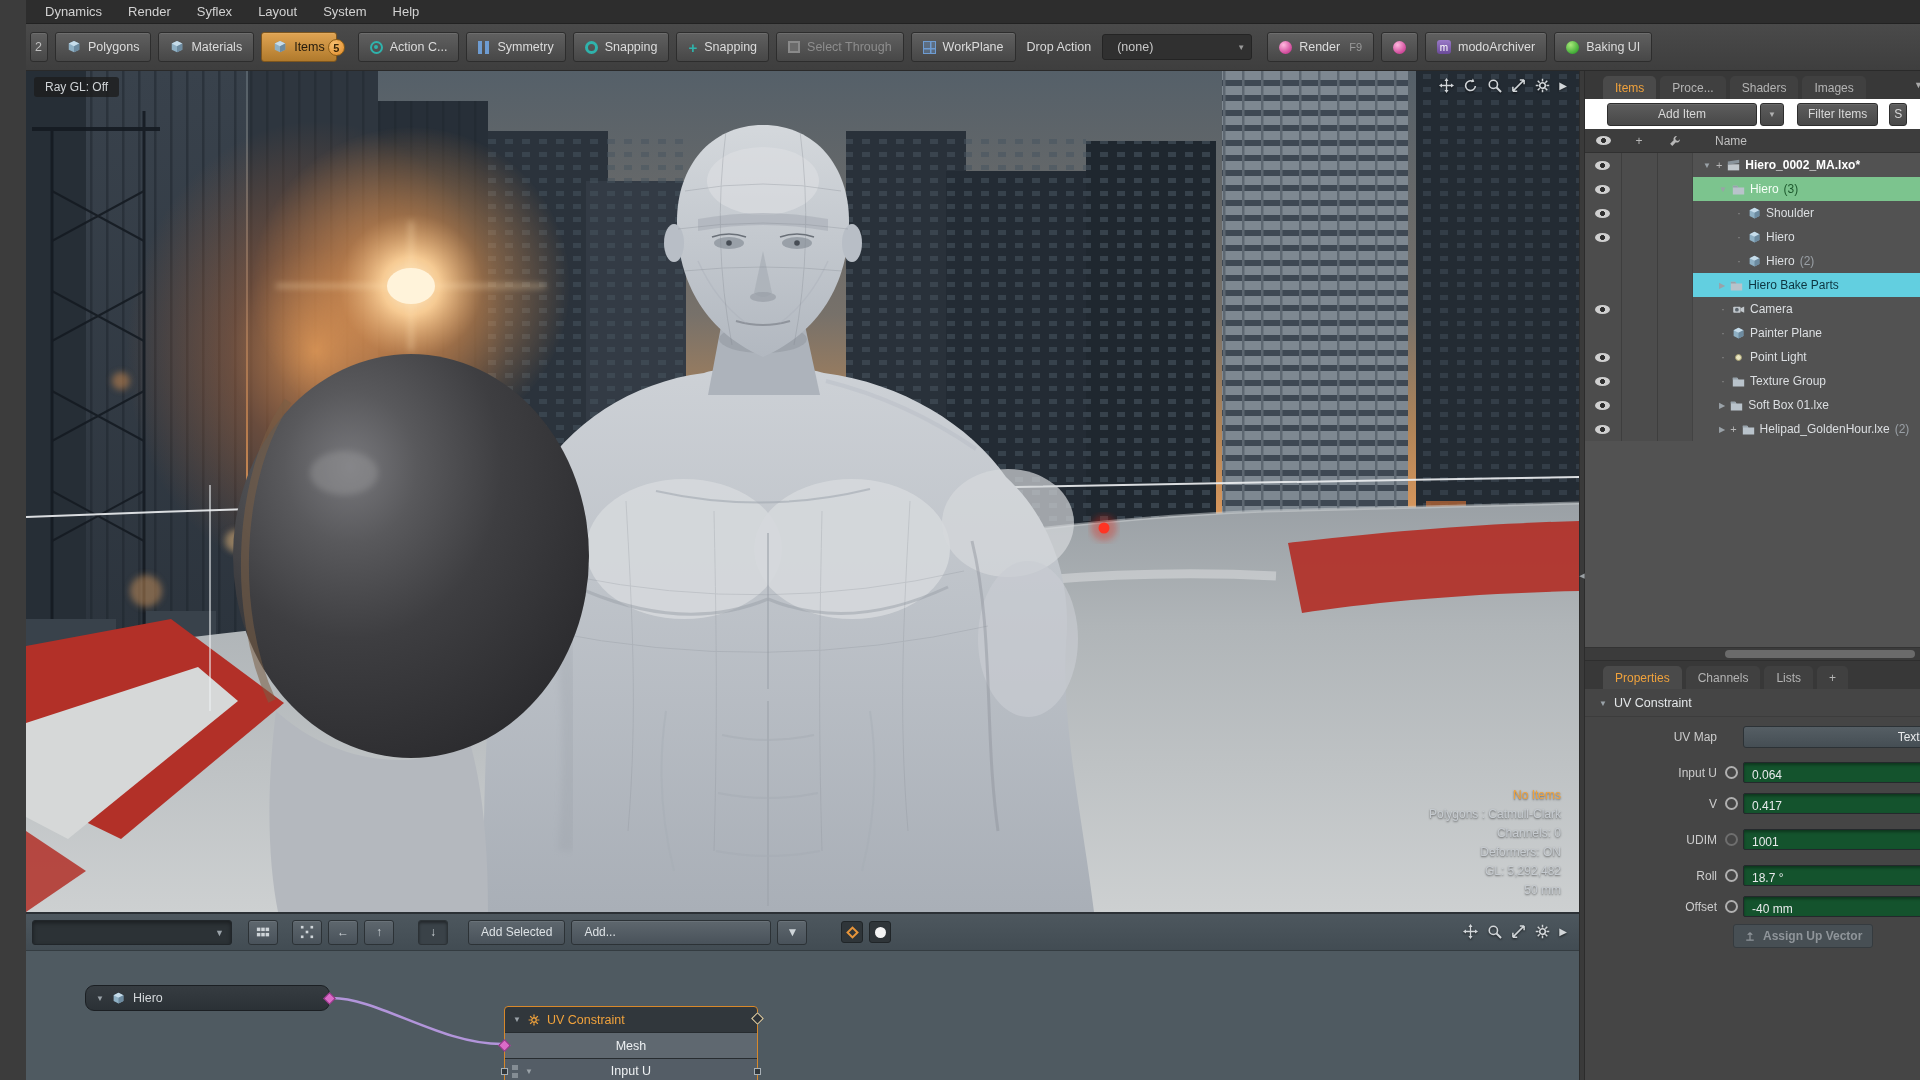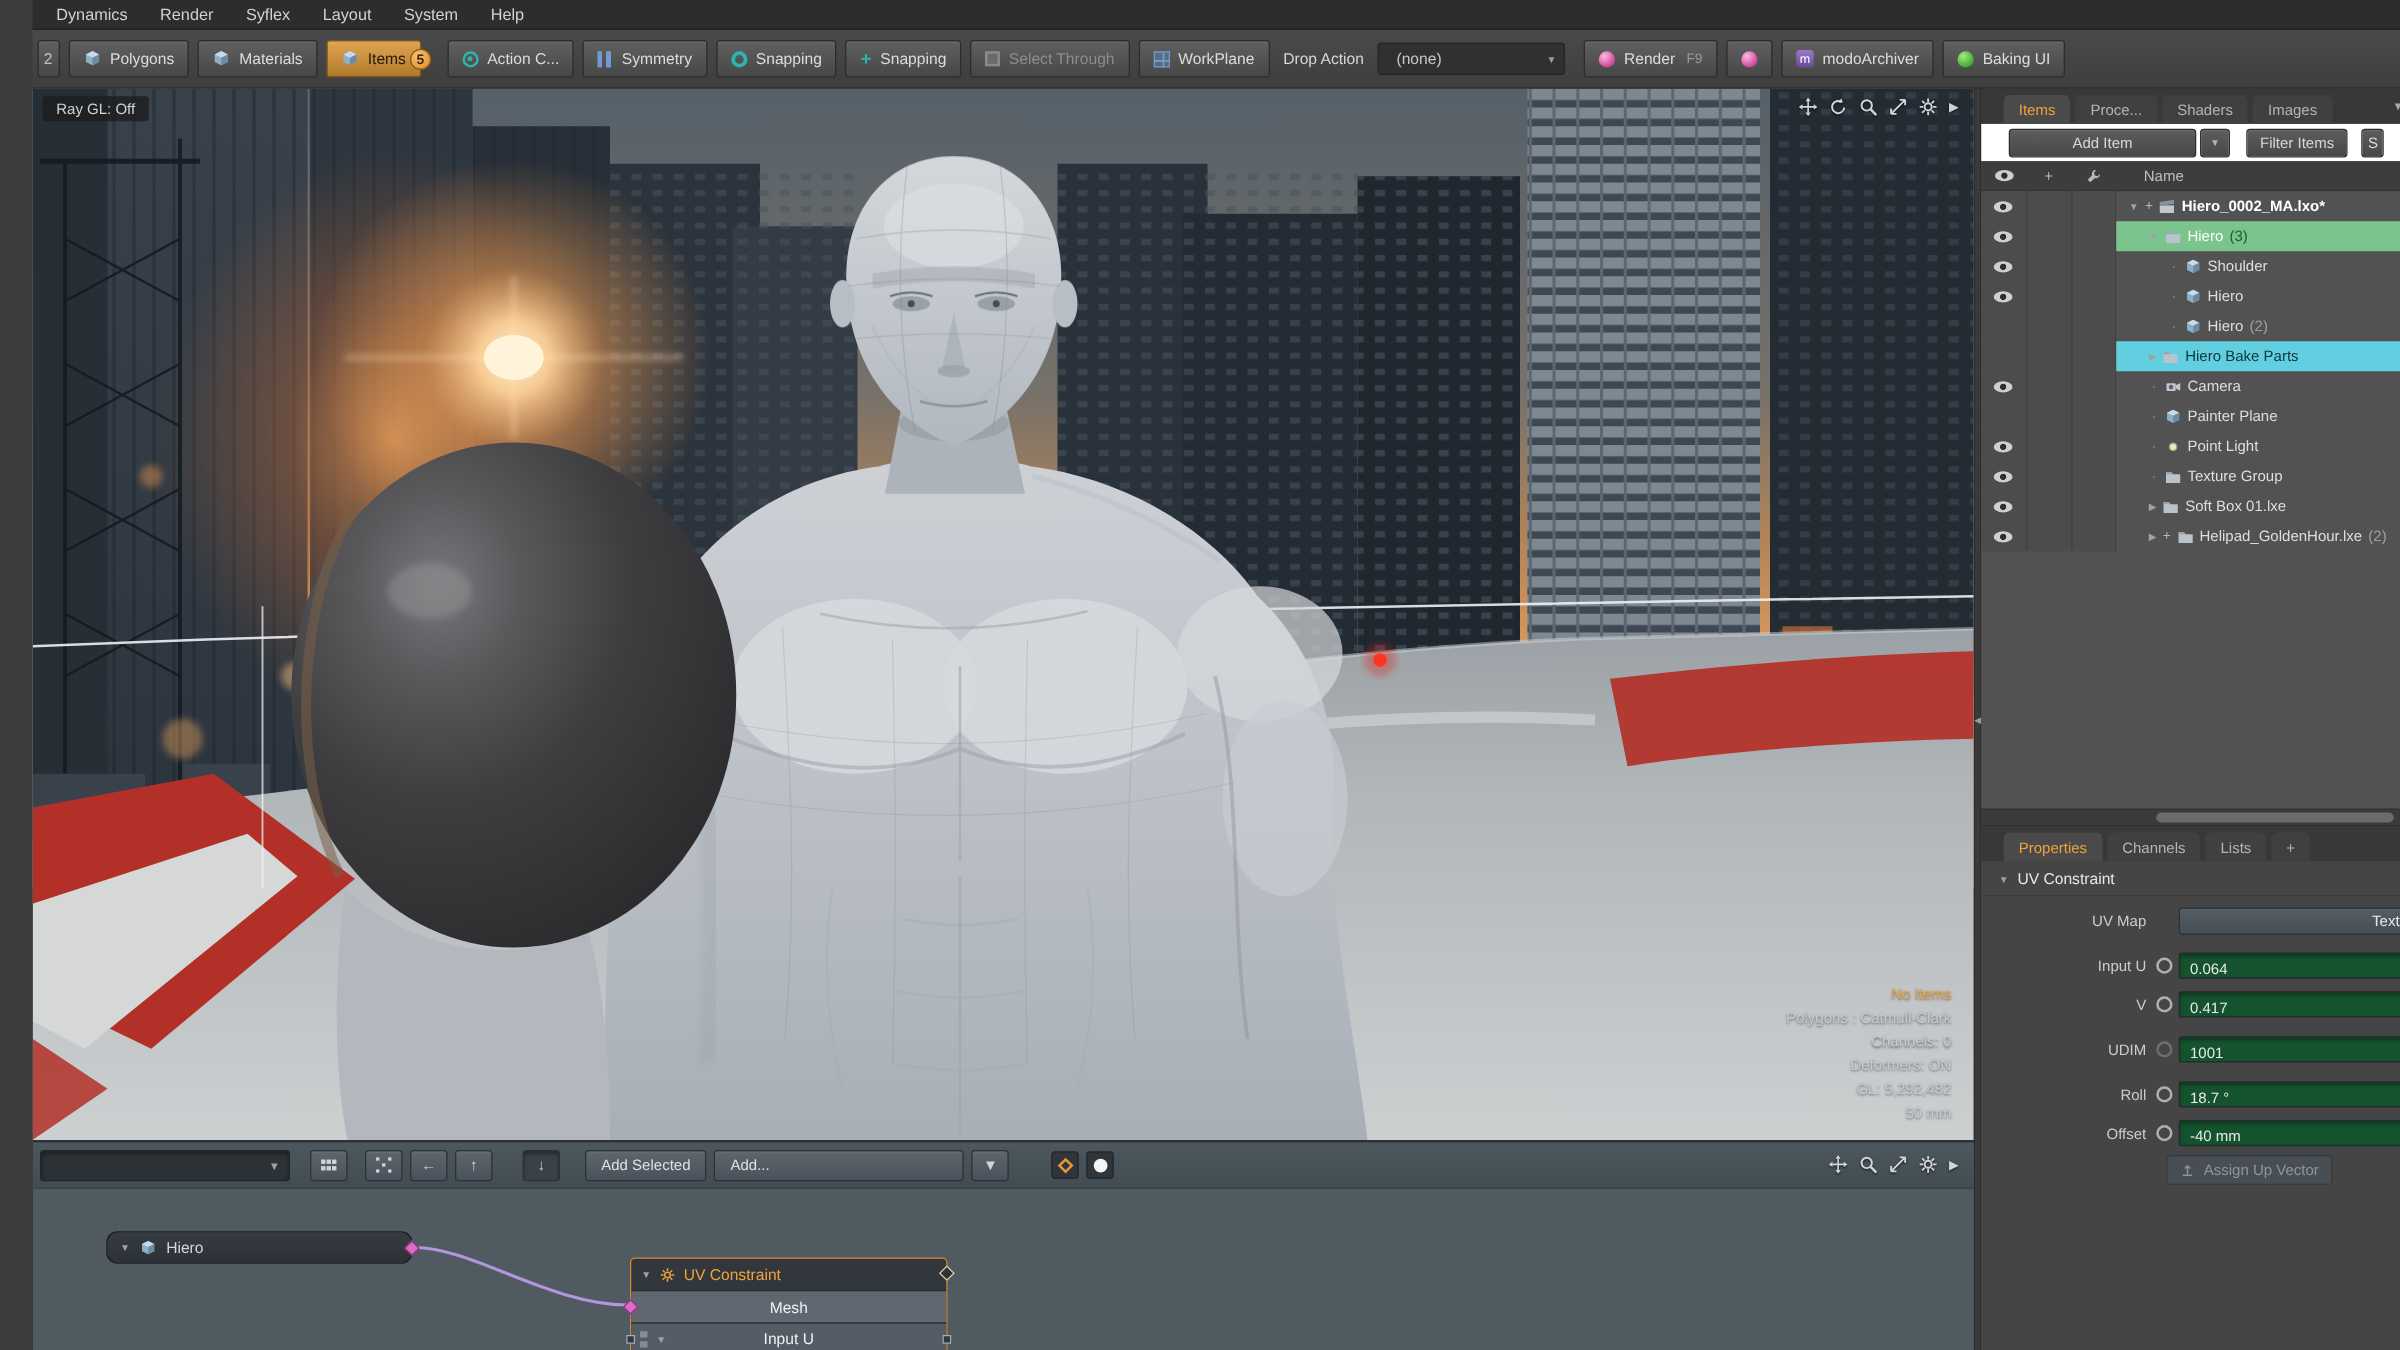--- a/index.html
+++ b/index.html
@@ -168,21 +168,21 @@
   .pfield { flex:1; height:21px; background:#14532d; border:1px solid #24292c; border-radius:2px;
             display:flex; align-items:flex-end; color:#e8eaec; font-size:12px; padding-left:8px; position:relative;
             box-shadow:inset 0 2px 3px rgba(0,0,0,.35); }
   .pspin { position:absolute; right:0; top:0; bottom:0; width:13px; background:#3a4046;
            border-left:1px solid #24292c; color:#8fa0aa; font-size:7px; display:flex; align-items:center; justify-content:center; }
   .pdrop { flex:1; height:22px; background:linear-gradient(#555e64,#454e54); border:1px solid #2c3236; border-radius:3px;
            display:flex; align-items:center; color:#e8eaec; font-size:12px; padding-left:9px; position:relative;justify-content:flex-end; }
   .pdrop .dd-arrow { position:absolute; right:7px; color:#aab2b8; font-size:8px; }
   .pgap { height:9px; } .pgap-s { height:4px; }
   .assign-btn { margin:4px 8px 0 148px; height:24px; background:#474f54; border:1px solid #353b3f; border-radius:3px;
-                display:flex; align-items:center; gap:7px; padding:0 10px; color:#8f959a; font-size:12px; }
+                display:flex; align-items:center; gap:7px; padding:0 10px; color:#8f959a; font-size:12px;font-weight:bold; }
   .assign-btn svg { width:12px; height:12px; }
 
   button { font-family:inherit; cursor:default; }
 </style>
 </head>
 <body>
 
 <svg width="0" height="0" style="position:absolute">
   <defs>
     <symbol id="i-move" viewBox="0 0 16 16">

